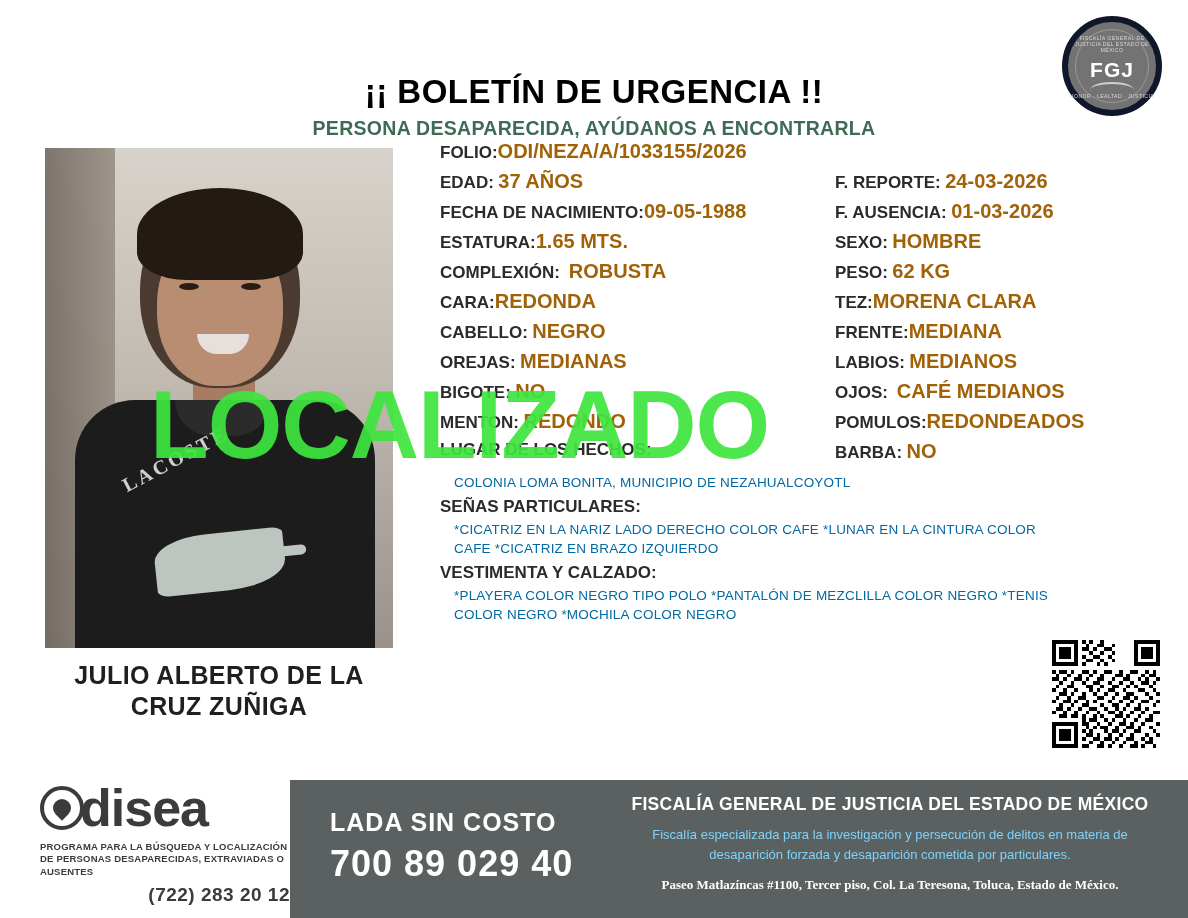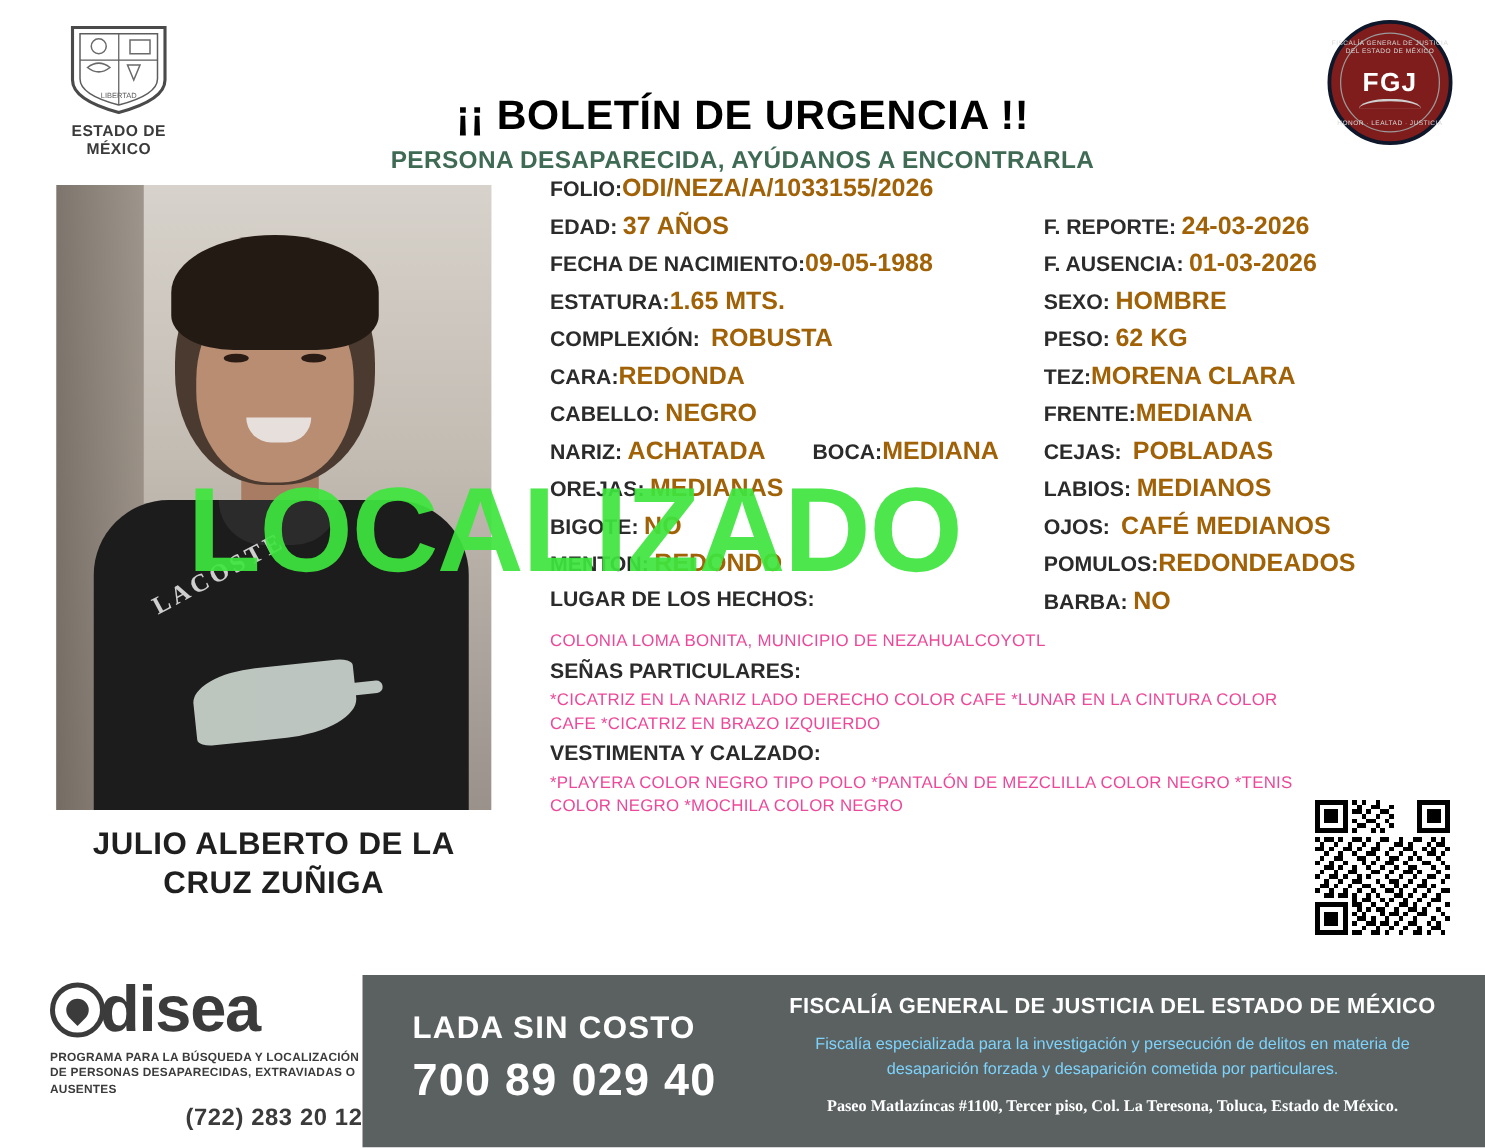--- a/index.html
+++ b/index.html
@@ -33,22 +33,22 @@
     margin-top:47px;
   }
   .title-sub {
     margin-top:6px;
     font-size:19.5px; font-weight:bold; letter-spacing:.3px;
     color:#3f6b55;
   }
   .fgj-logo { position:absolute; right:26px; top:16px; width:100px; height:100px; }
   .fgj-circle {
     width:100px; height:100px; border-radius:50%;
-    background:#7f1d1d; position:relative;
-    border:3px solid #0f172a;
+    background:#737373; position:relative;
+    border:6px solid #0f172a;
   }
   .fgj-inner {
     position:absolute; inset:7px; border-radius:50%;
     border:1px solid #9a9a9a;
   }
   .fgj-text {
     position:absolute; left:0; right:0; top:36px;
     text-align:center; color:#fff;
     font-size:21px; font-weight:bold; letter-spacing:1px;
   }
@@ -124,21 +124,21 @@
   
   .data { position:absolute; left:440px; top:140px; width:720px; }
   .row { position:relative; height:30px; }
   .lbl { font-weight:bold; font-size:17px; color:#2b2b2b; }
   .val { font-size:20px; color:#a16207;font-weight:bold; }
   .col-left { position:absolute; left:0; top:0; }
   .col-right { position:absolute; left:395px; top:0; }
   .col-mid { position:absolute; left:210px; top:0; }
   .sect { margin-top:4px; }
   .sect-title { font-weight:bold; font-size:17px; color:#2b2b2b; }
-  .sect-body { font-size:13.5px; color:#ec4899; margin-top:3px; line-height:1.45; letter-spacing:.2px; max-width:600px; }
+  .sect-body { font-size:13.5px; color:#0369a1; margin-left:14px; margin-top:3px; line-height:1.45; letter-spacing:.2px; max-width:600px; }
 
   
   .localizado {
     position:absolute; left:150px; top:370px;
     font-size:96px; font-weight:bold; letter-spacing:-1px;
     color:#3ee63e; opacity:.92;
     font-family:"Liberation Sans", sans-serif;
     z-index:30; pointer-events:none; white-space:nowrap;
   }
 
@@ -171,36 +171,20 @@
   .fgj-desc { font-size:13px; line-height:1.5; margin-top:10px; color:#7dd3fc; }
   .fgj-addr { font-size:13px; font-weight:bold; line-height:1.45; margin-top:12px; font-family:"Liberation Serif", serif; }
 </style>
 </head>
 <body>
 
 <div class="page">
 
   <div class="header">
 
-    <div class="edomex-logo">
-      <div class="edomex-seal">
-        <svg width="86" height="76" viewBox="0 0 86 76">
-          <path d="M6 4 H80 V46 Q80 62 43 72 Q6 62 6 46 Z" fill="none" stroke="#4a4a4a" stroke-width="2.5"></path>
-          <path d="M12 9 H74 V45 Q74 58 43 66 Q12 58 12 45 Z" fill="none" stroke="#5d5d5d" stroke-width="1.2"></path>
-          <line x1="43" y1="9" x2="43" y2="66" stroke="#5d5d5d" stroke-width="1"></line>
-          <line x1="12" y1="30" x2="74" y2="30" stroke="#5d5d5d" stroke-width="1"></line>
-          <circle cx="27" cy="19" r="6" fill="none" stroke="#6a6a6a" stroke-width="1.2"></circle>
-          <rect x="52" y="14" width="16" height="11" fill="none" stroke="#6a6a6a" stroke-width="1.2"></rect>
-          <path d="M18 36 q9 -7 18 0 q-9 7 -18 0 Z" fill="none" stroke="#6a6a6a" stroke-width="1.2"></path>
-          <path d="M50 34 l10 0 l-5 12 Z" fill="none" stroke="#6a6a6a" stroke-width="1.2"></path>
-          <text x="43" y="60" font-size="6" text-anchor="middle" fill="#5d5d5d" font-family="Liberation Sans, sans-serif">LIBERTAD</text>
-        </svg>
-      </div>
-      <div class="edomex-caption">ESTADO DE MÉXICO</div>
-    </div>
 
     <div class="title-block">
       <div class="title-main">¡¡ BOLETÍN DE URGENCIA !!</div>
       <div class="title-sub">PERSONA DESAPARECIDA, AYÚDANOS A ENCONTRARLA</div>
     </div>
 
     <div class="fgj-logo">
       <div class="fgj-circle">
         <div class="fgj-inner"></div>
         <div class="fgj-arc-top">FISCALÍA GENERAL DE JUSTICIA DEL ESTADO DE MÉXICO</div>
@@ -259,25 +243,20 @@
     <div class="row">
       <span class="col-left"><span class="lbl">CARA:</span><span class="val">REDONDA</span></span>
       <span class="col-right"><span class="lbl">TEZ:</span><span class="val">MORENA CLARA</span></span>
     </div>
 
     <div class="row">
       <span class="col-left"><span class="lbl">CABELLO:</span> <span class="val">NEGRO</span></span>
       <span class="col-right"><span class="lbl">FRENTE:</span><span class="val">MEDIANA</span></span>
     </div>
 
-    <div class="row">
-      <span class="col-left"><span class="lbl">NARIZ:</span> <span class="val">ACHATADA</span></span>
-      <span class="col-mid"><span class="lbl">BOCA:</span><span class="val">MEDIANA</span></span>
-      <span class="col-right"><span class="lbl">CEJAS:</span>&nbsp; <span class="val">POBLADAS</span></span>
-    </div>
 
     <div class="row">
       <span class="col-left"><span class="lbl">OREJAS:</span> <span class="val">MEDIANAS</span></span>
       <span class="col-right"><span class="lbl">LABIOS:</span> <span class="val">MEDIANOS</span></span>
     </div>
 
     <div class="row">
       <span class="col-left"><span class="lbl">BIGOTE:</span> <span class="val">NO</span></span>
       <span class="col-right"><span class="lbl">OJOS:</span>&nbsp; <span class="val">CAFÉ MEDIANOS</span></span>
     </div>

